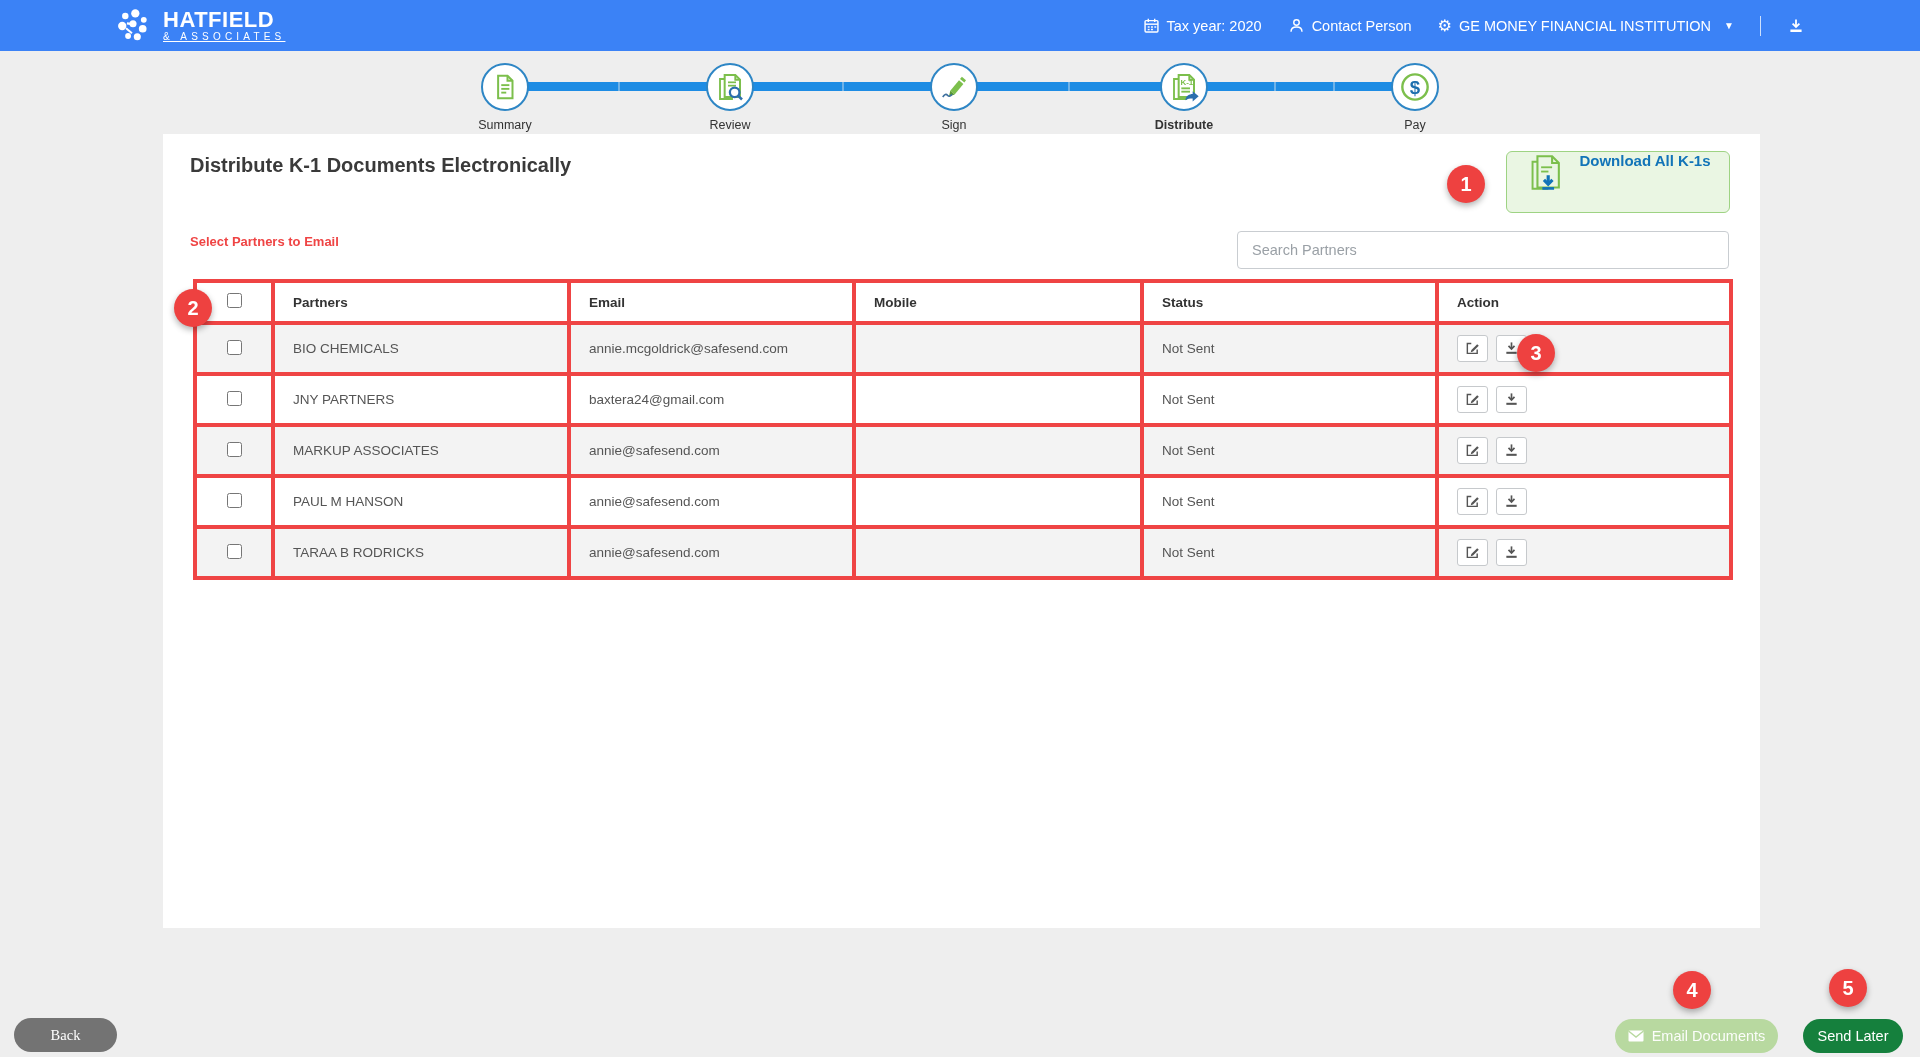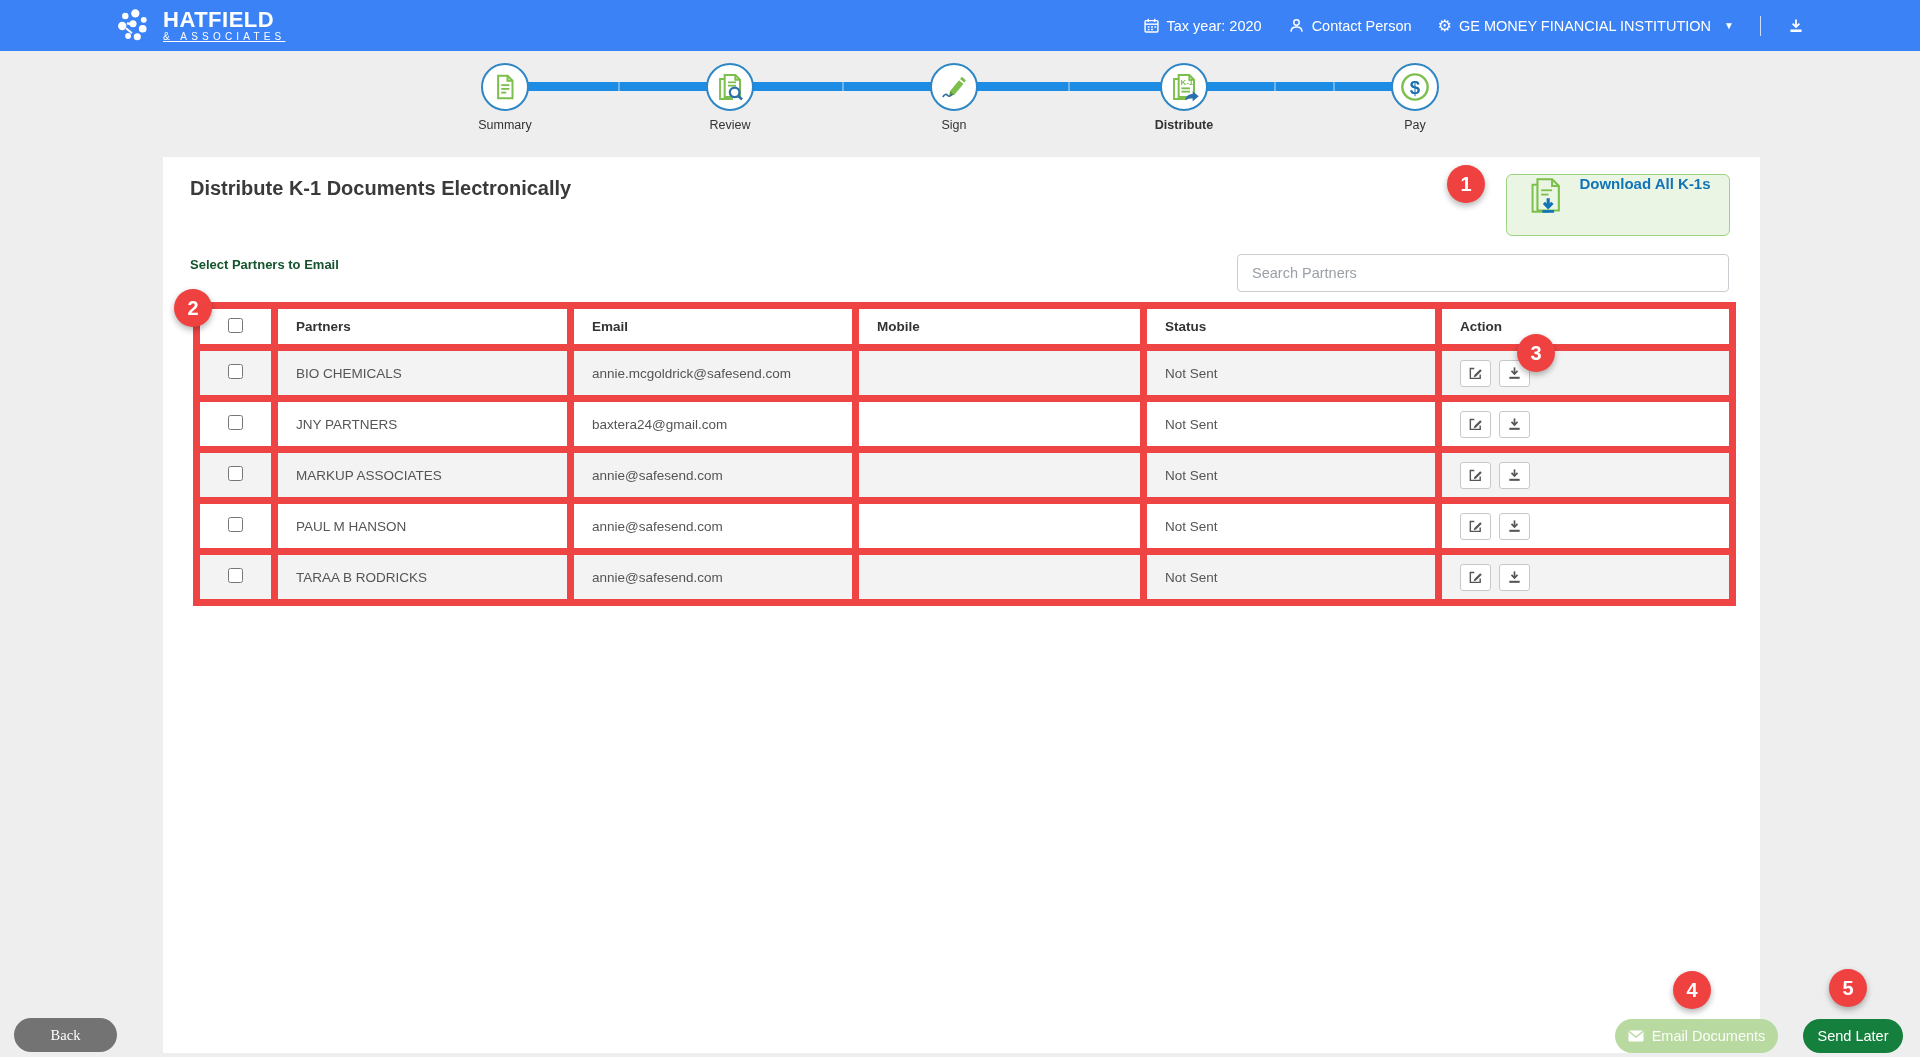--- a/index.html
+++ b/index.html
@@ -27,39 +27,39 @@
   .connector .seg-gap{ position:absolute; top:0; width:2px; height:9px; background:#6fb3e8; }
   .step{ position:absolute; top:12px; width:120px; text-align:center; }
   .step-circle{
     width:48px; height:48px; border-radius:50%; background:#fff;
     border:2.5px solid #2e86c5; margin:0 auto;
     display:flex; align-items:center; justify-content:center;
   }
   .step-label{ margin-top:7px; font-size:12.5px; color:#333; }
   .step.active .step-label{ font-weight:700; }
   
-  .card{ position:absolute; left:163px; top:157px; width:1597px; height:896px; background:#fff; }
+  .card{ position:absolute; left:163px; top:134px; width:1597px; height:794px; background:#fff; }
   .page-title{ position:absolute; left:27px; top:20px; font-size:20px; font-weight:700; color:#3a3a3a; }
   .download-all-btn{
     position:absolute; right:30px; top:17px; width:224px; height:62px;
     background:#eaf6e3; border:1.5px solid #9ed383; border-radius:6px;
     display:flex; justify-content:center; gap:12px; cursor:pointer;
   }
   .download-all-btn span{ color:#1274b8; font-size:15px; font-weight:700; }
-  .select-label{ position:absolute; left:27px; top:100px; font-size:13px; font-weight:700; color:#14532d; }
+  .select-label{ position:absolute; left:27px; top:100px; font-size:13px; font-weight:700; color:#ef4444; }
   .search-input{
     position:absolute; right:31px; top:97px; width:492px; height:38px;
     border:1px solid #c9cdd1; border-radius:4px; padding:0 14px;
     font-size:14.5px; color:#333; font-family:inherit; outline:none; background:#fff;margin-left:43px;
   }
   .search-input::placeholder{ color:#9aa0a6; }
   
   .partners-table{ position:absolute; left:30px; top:145px; width:1536px; border-collapse:collapse; table-layout:fixed; }
   .partners-table th, .partners-table td{
-    border:7px solid #ef4444; font-size:13.5px; text-align:left; padding:0 18px; overflow:hidden;
+    border:4px solid #ef4444; font-size:13.5px; text-align:left; padding:0 18px; overflow:hidden;
   }
   .partners-table th{ height:42px; font-weight:700; color:#333; background:#fff; }
   .partners-table td{ height:51px; color:#555; }
   .partners-table tbody tr:nth-child(odd){ background:#f3f3f3; }
   .partners-table tbody tr:nth-child(even){ background:#fff; }
   .col-check{ text-align:center !important; padding:0 !important; }
   .row-checkbox, .selectall-checkbox{ width:15px; height:15px; cursor:pointer; }
   .status-text{ color:#e53935; }
   .action-cell{ white-space:nowrap; }
   .icon-btn{

